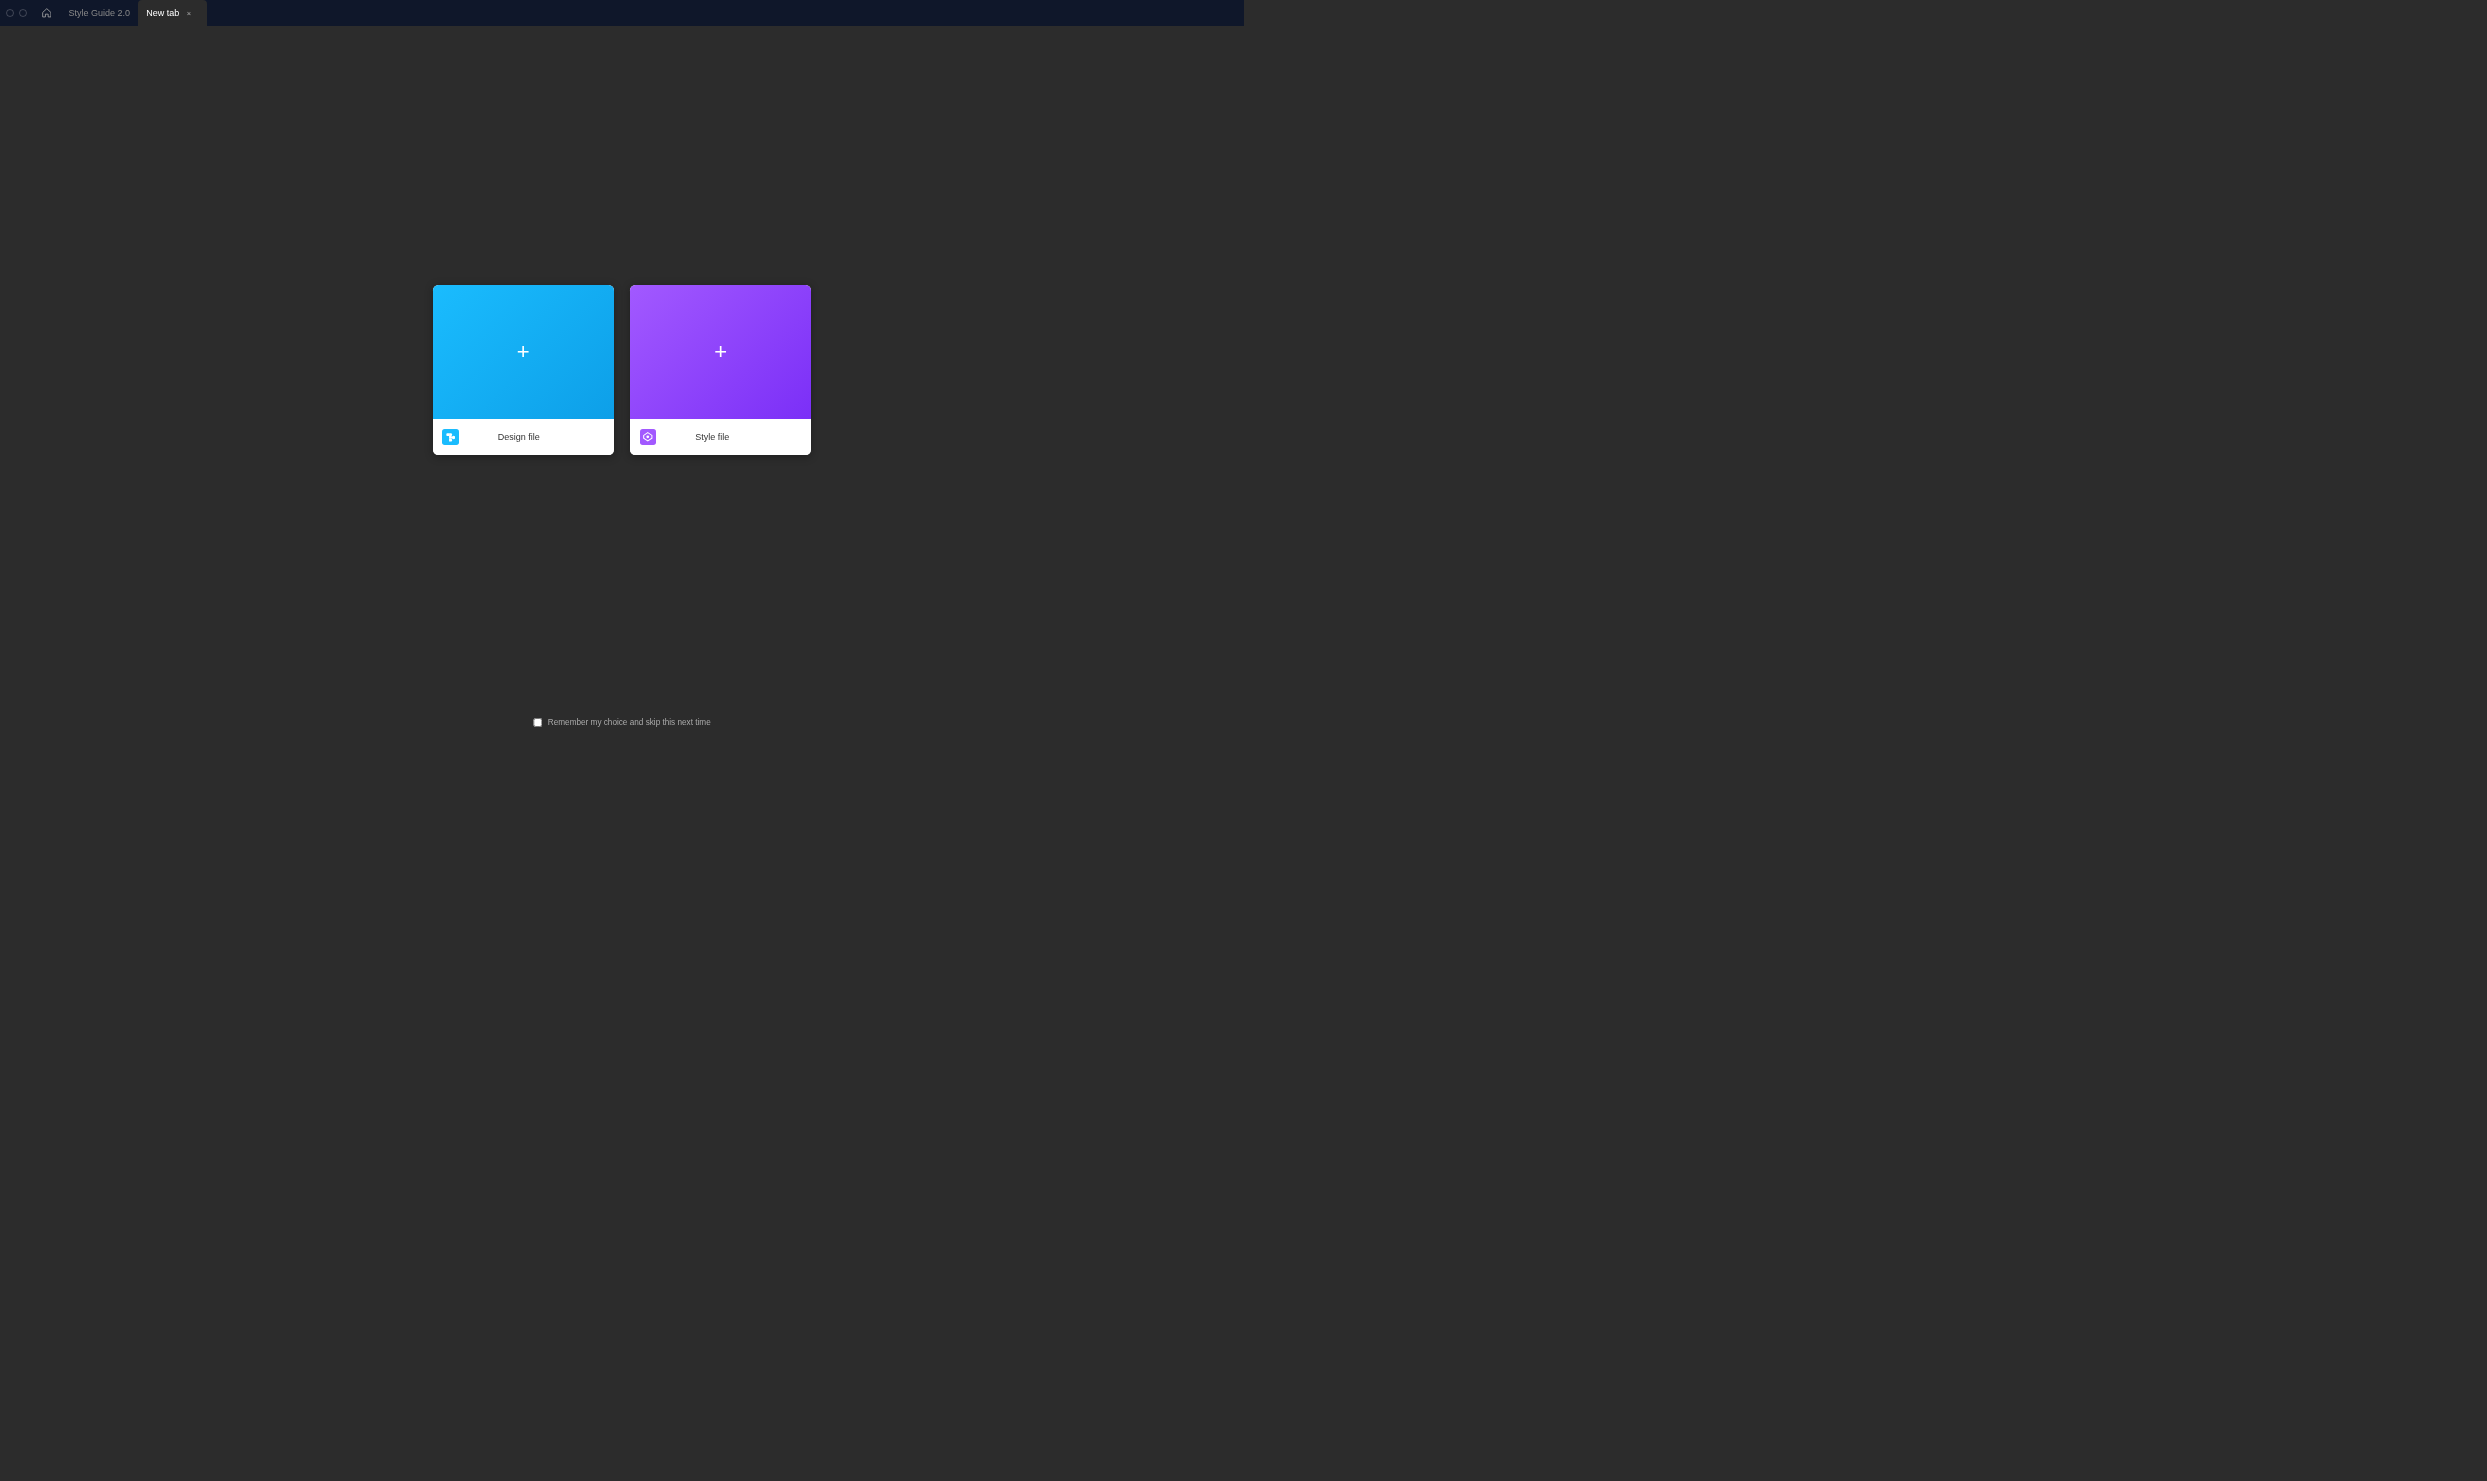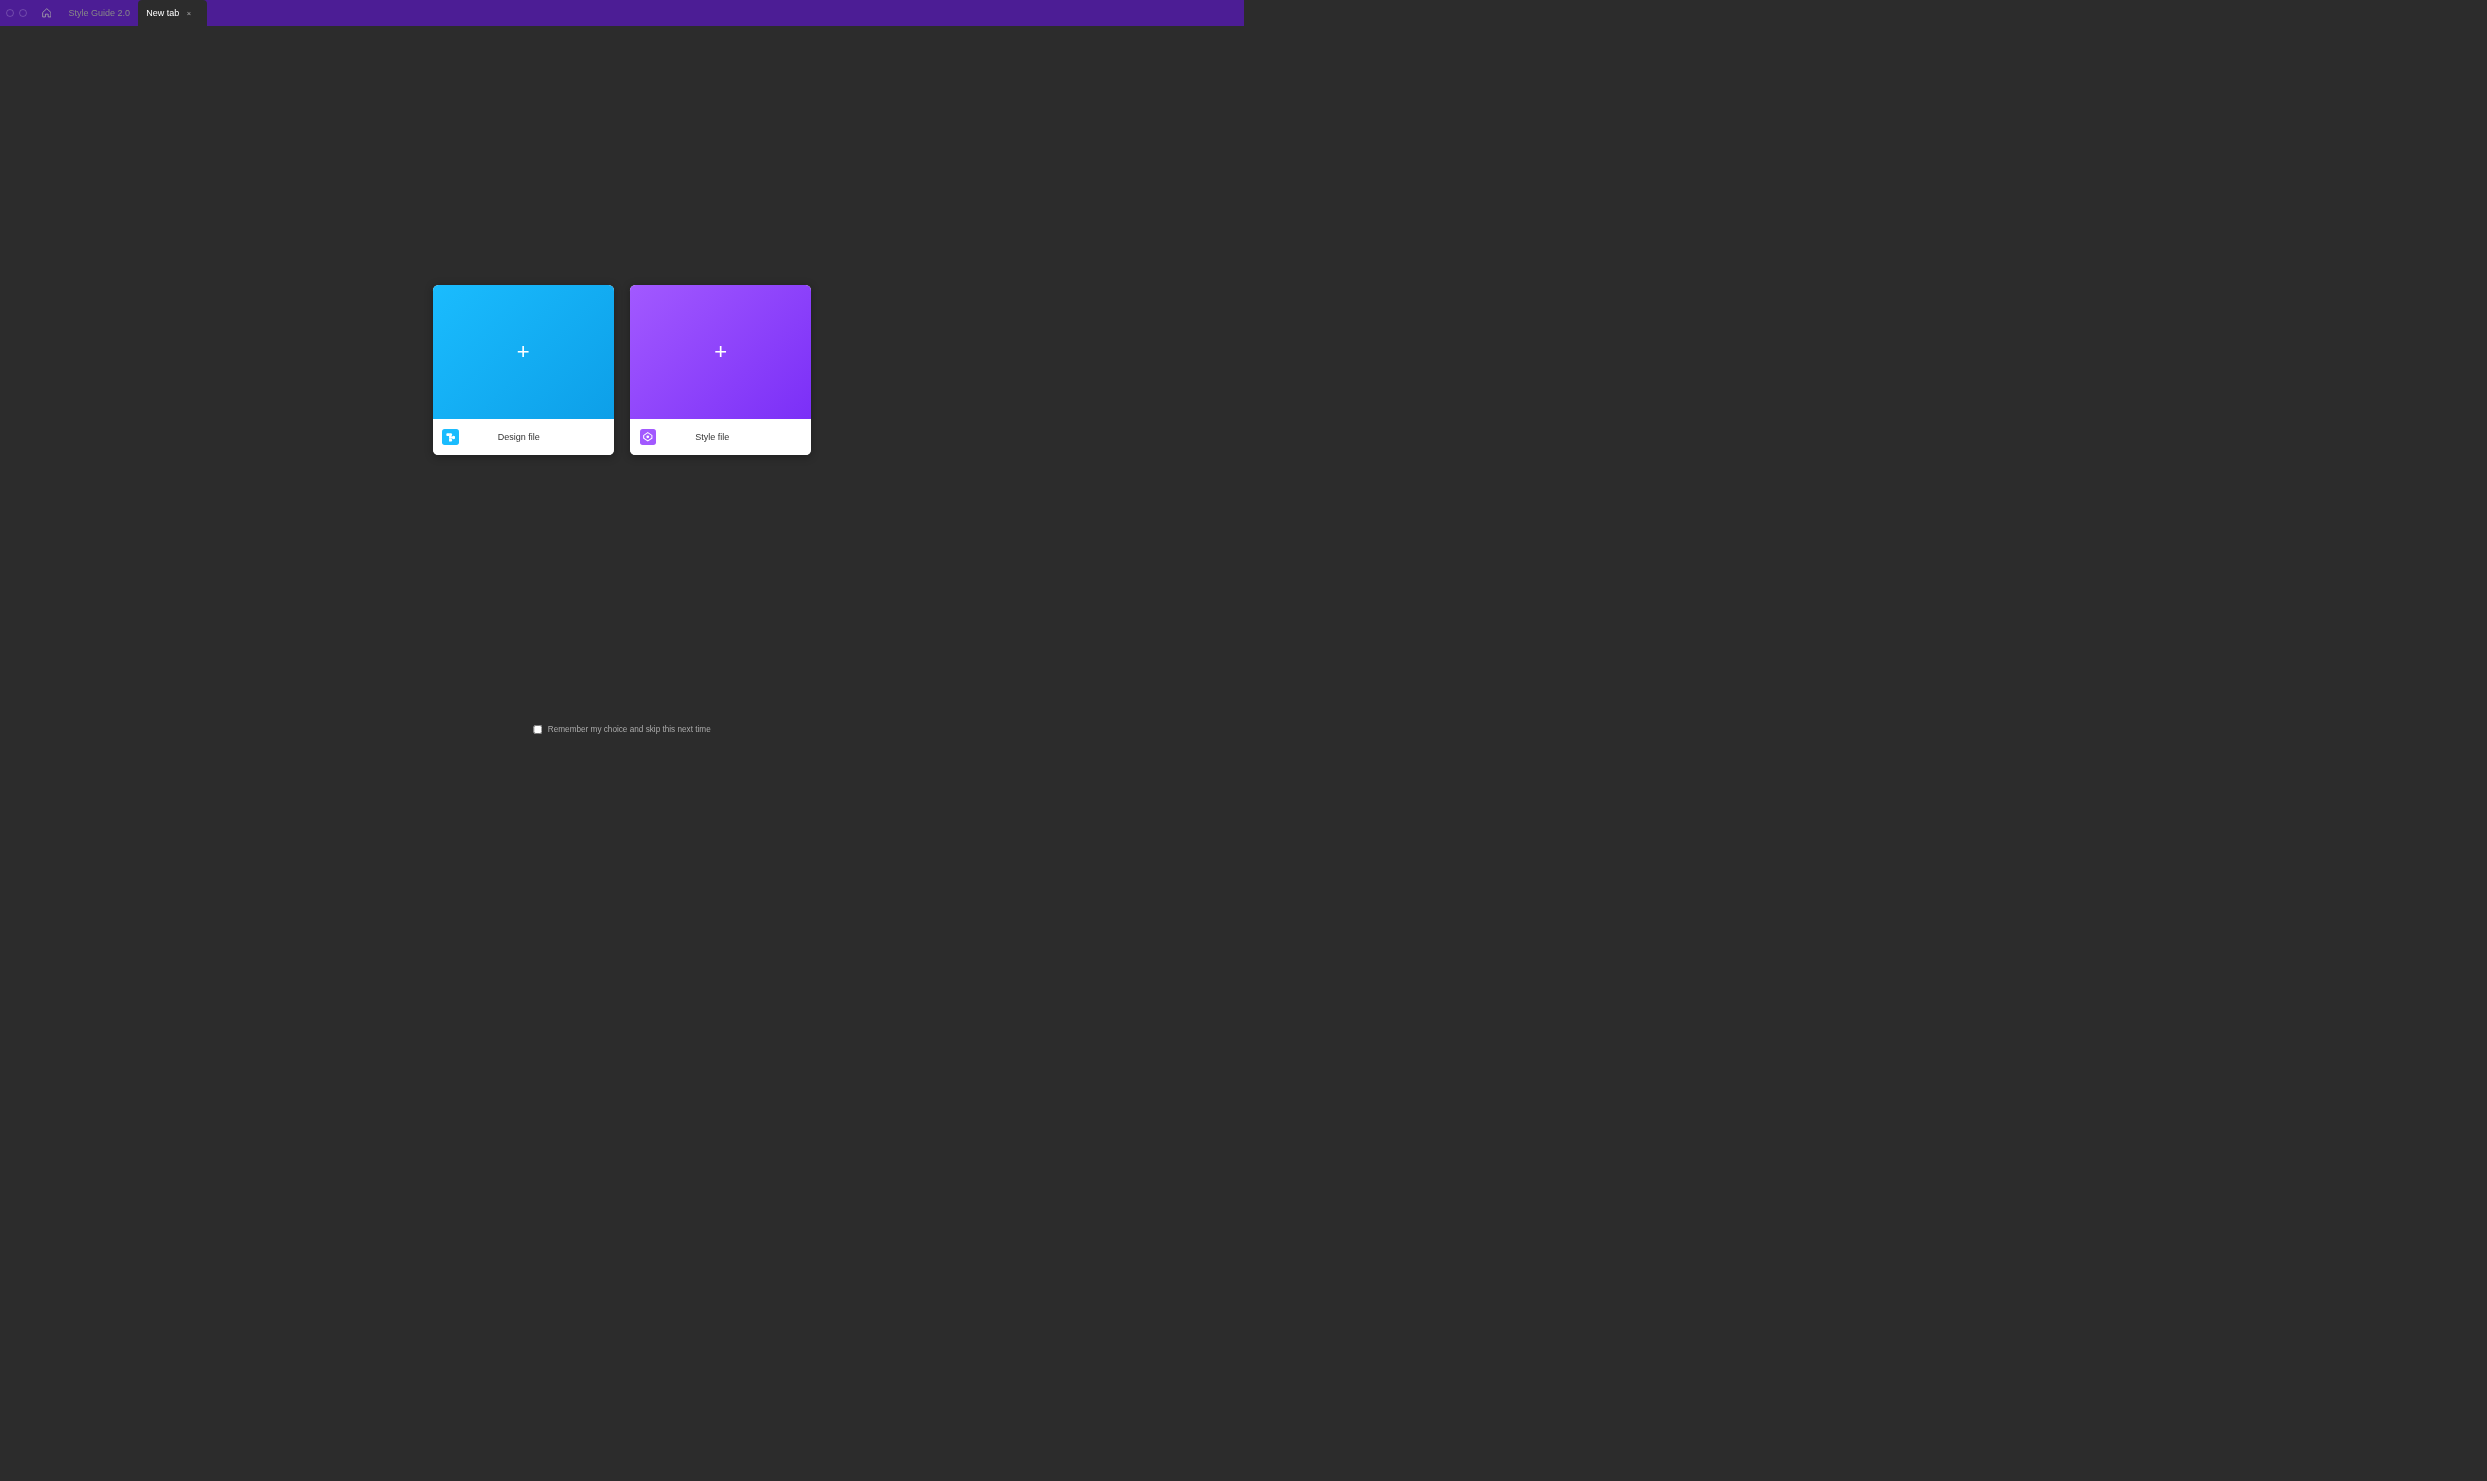--- a/index.html
+++ b/index.html
@@ -13,21 +13,21 @@
       height: 741px;
       background-color: #2c2c2c;
       font-family: -apple-system, BlinkMacSystemFont, 'Segoe UI', sans-serif;
       overflow: hidden;
     }
 
     
     .tab-bar {
       display: flex;
       align-items: center;
-      background-color: #4c1d95;
+      background-color: #0f172a;
       height: 26px;
       padding-left: 5.5px;
       gap: 0;
     }
 
     .tab-bar-controls {
       display: flex;
       align-items: center;
       gap: 5.5px;
       margin-right: 8.2px;
@@ -173,21 +173,21 @@
     .card-label {
       font-size: 9px;
       color: #333;
       font-weight: 400;
       margin-left: 32px;
     }
 
     
     .remember-bar {
       position: absolute;
-      bottom: 7px;
+      bottom: 14px;
       left: 50%;
       transform: translateX(-50%);
       display: flex;
       align-items: center;
       gap: 5.5px;
       white-space: nowrap;
       margin-top: 6px;
     }
 
     .remember-checkbox {

